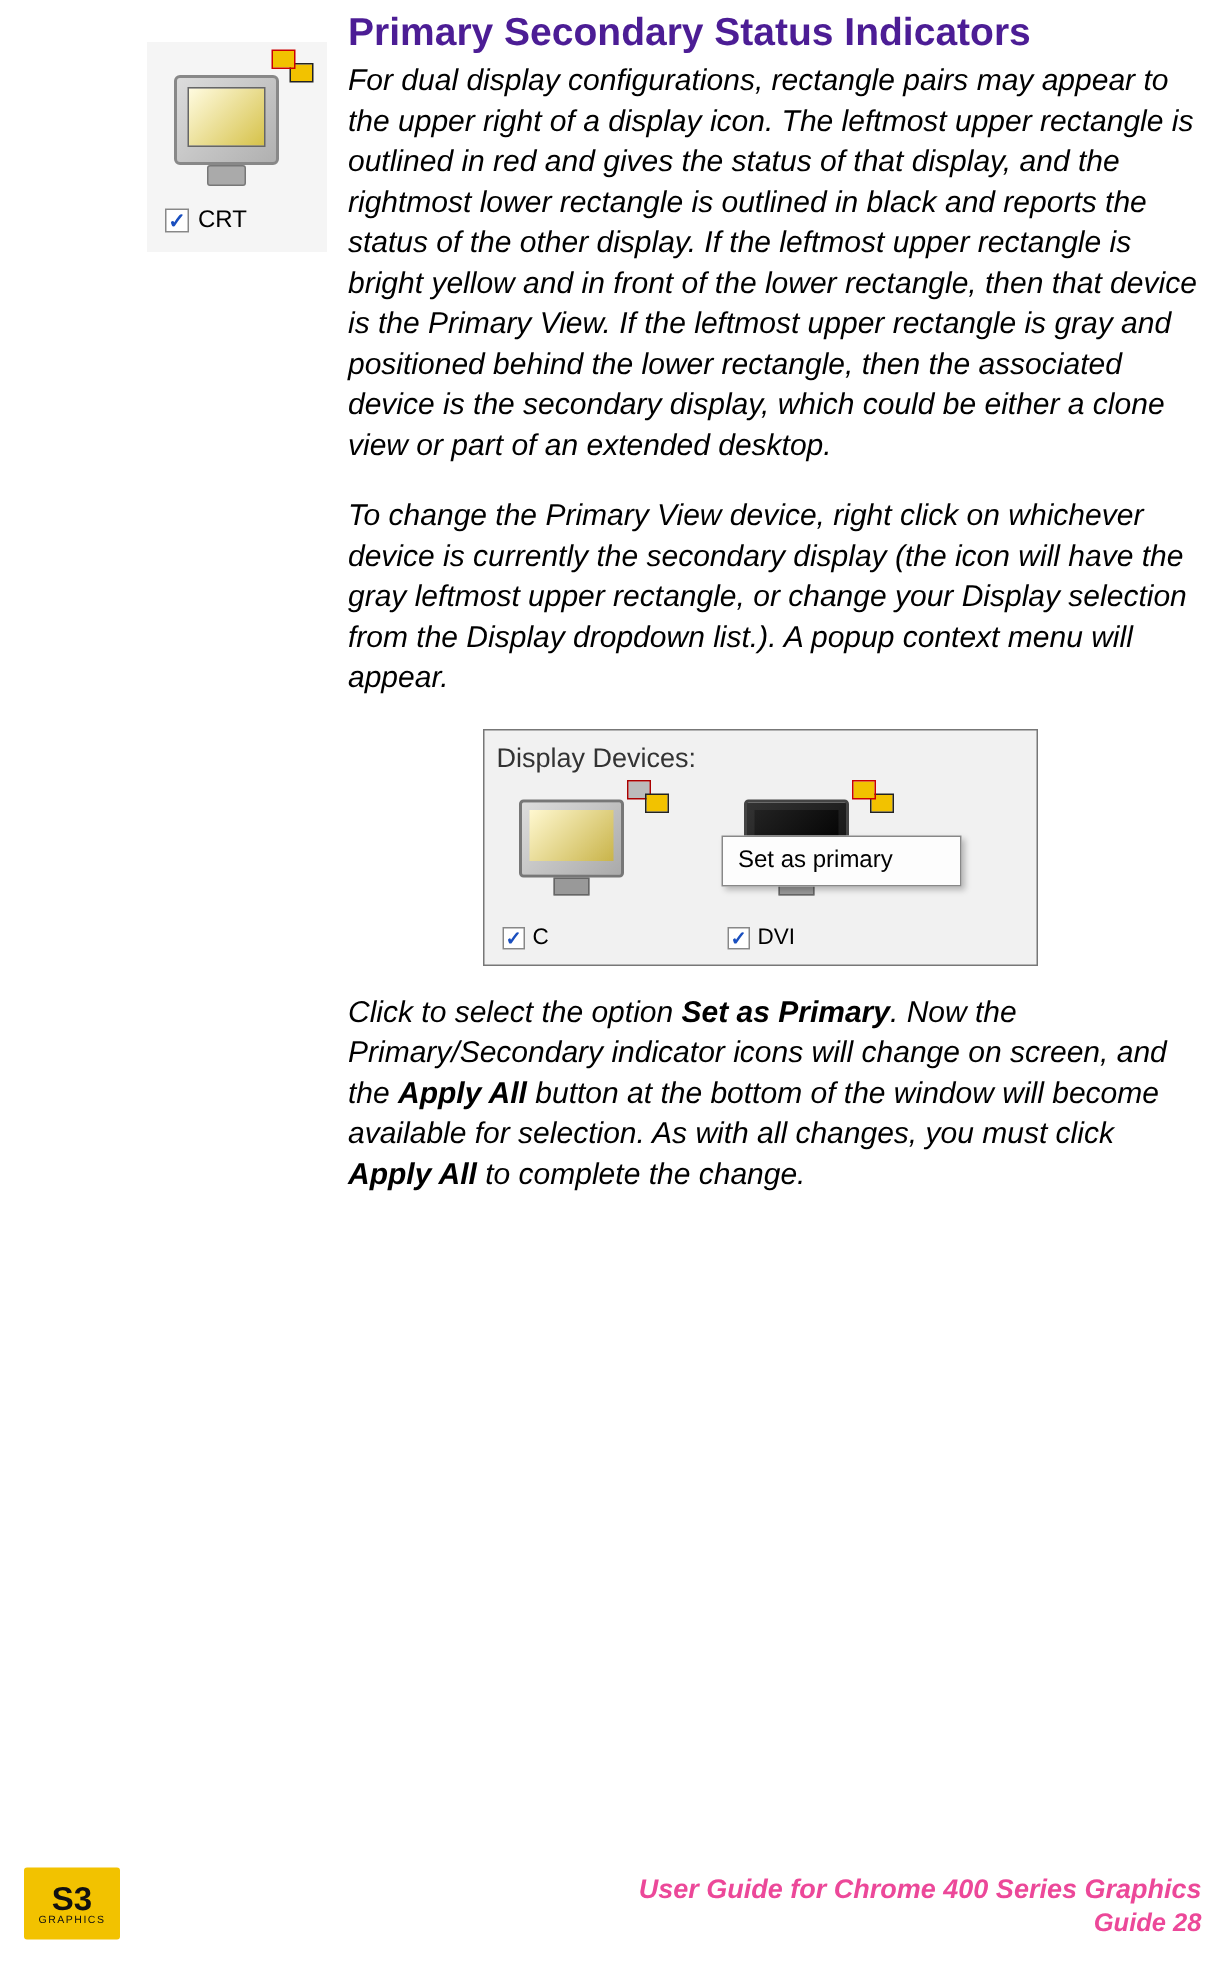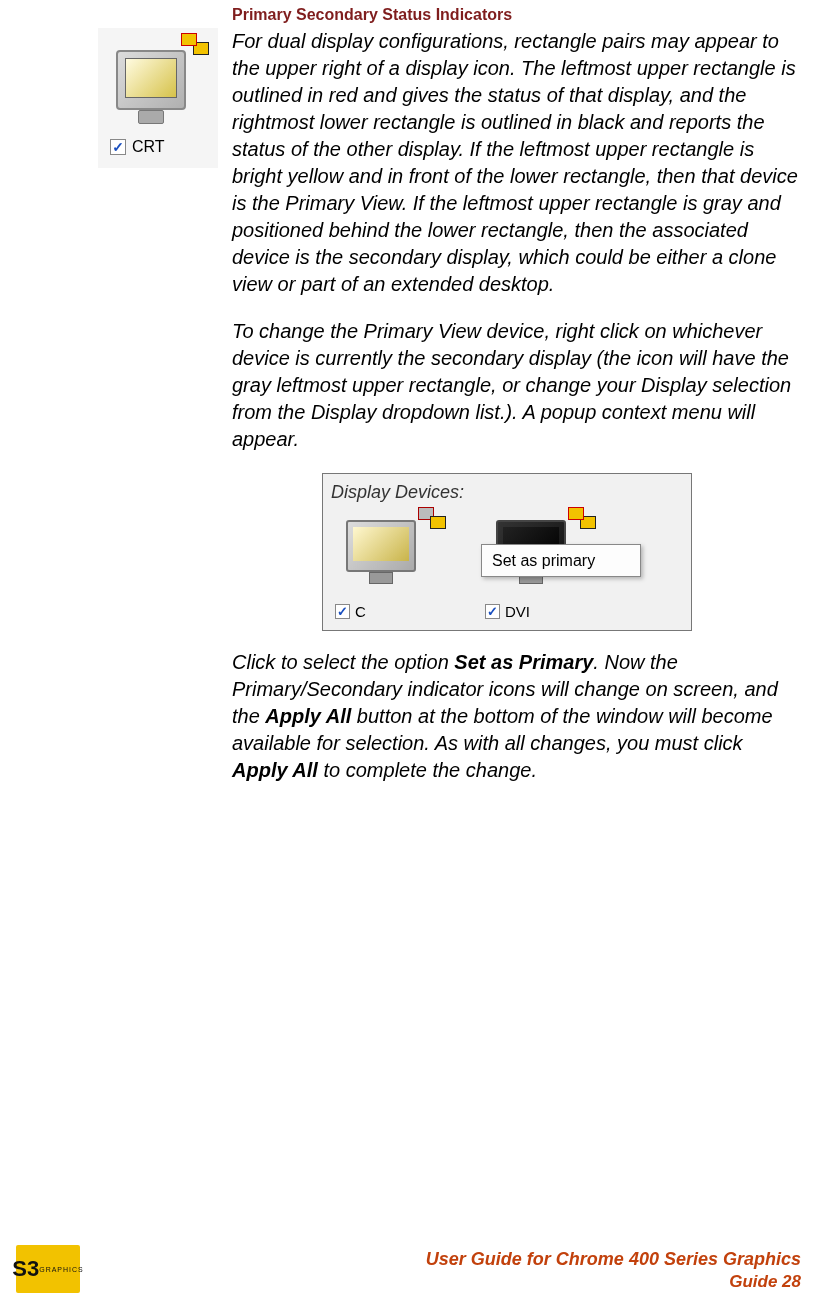--- a/index.html
+++ b/index.html
@@ -87,37 +87,37 @@
     display:flex;align-items:center;justify-content:center;
     color:#1a4fbf;
     font-weight:bold;
     font-size:14px;
   }
   .text-col {
     flex: 1;
     padding-left: 6px;
   }
   h2.section-title {
-    color: #7f1d1d;
-    font-size: 16px;
+    color: #4c1d95;
+    font-size: 26px;
     font-weight: bold;
     margin-bottom: 2px;
   }
   p.body { margin-bottom: 20px; font-style: italic; }
   .figure2 {
     margin: 10px 0 18px 90px;
     width: 370px;
     border: 1px solid #777;
     background: #f1f1f1;
     padding: 6px 8px 10px 8px;
     position: relative;
     filter: blur(0.3px);
   }
   .figure2 .caption {
-    font-size: 18px; color:#333; margin-bottom:6px;font-style:italic;
+    font-size: 18px; color:#333; margin-bottom:6px;
   }
   .figure2 .devices {
     display:flex; gap:30px; position:relative; height:110px;
   }
   .figure2 .dev {
     width:120px; position:relative;
   }
   .figure2 .mon {
     position:absolute; left:15px; top:10px;
     width:70px; height:52px;
@@ -161,33 +161,33 @@
   .ctx-menu .item .arrow{color:#333;}
   .bold { font-weight: bold; }
   .footer {
     position:absolute;
     right: 18px;
     bottom: 16px;
     text-align: right;
     font-size: 18px;
     font-style: italic;
     font-weight: bold;
-    color:#c2410c;
+    color:#ec4899;
     line-height:1.3;
   }
   .footer .line2, .footer .line3 { font-size:17px; }
   .logo {
     position:absolute;
     left:16px; bottom:16px;
     width:64px; height:48px;
     background:#f2c200;
     display:flex;align-items:center;justify-content:center;
     font-weight:bold; font-size:22px; color:#111;
     border-radius:2px;
-    flex-direction:row;
+    flex-direction:column;
     line-height:1;
   }
   .logo .sub{font-size:7px;letter-spacing:1px;font-weight:normal;}
 </style>
 </head>
 <body>
 
 <div class="page">
   <div class="heading-row">
     <div class="icon-col">

